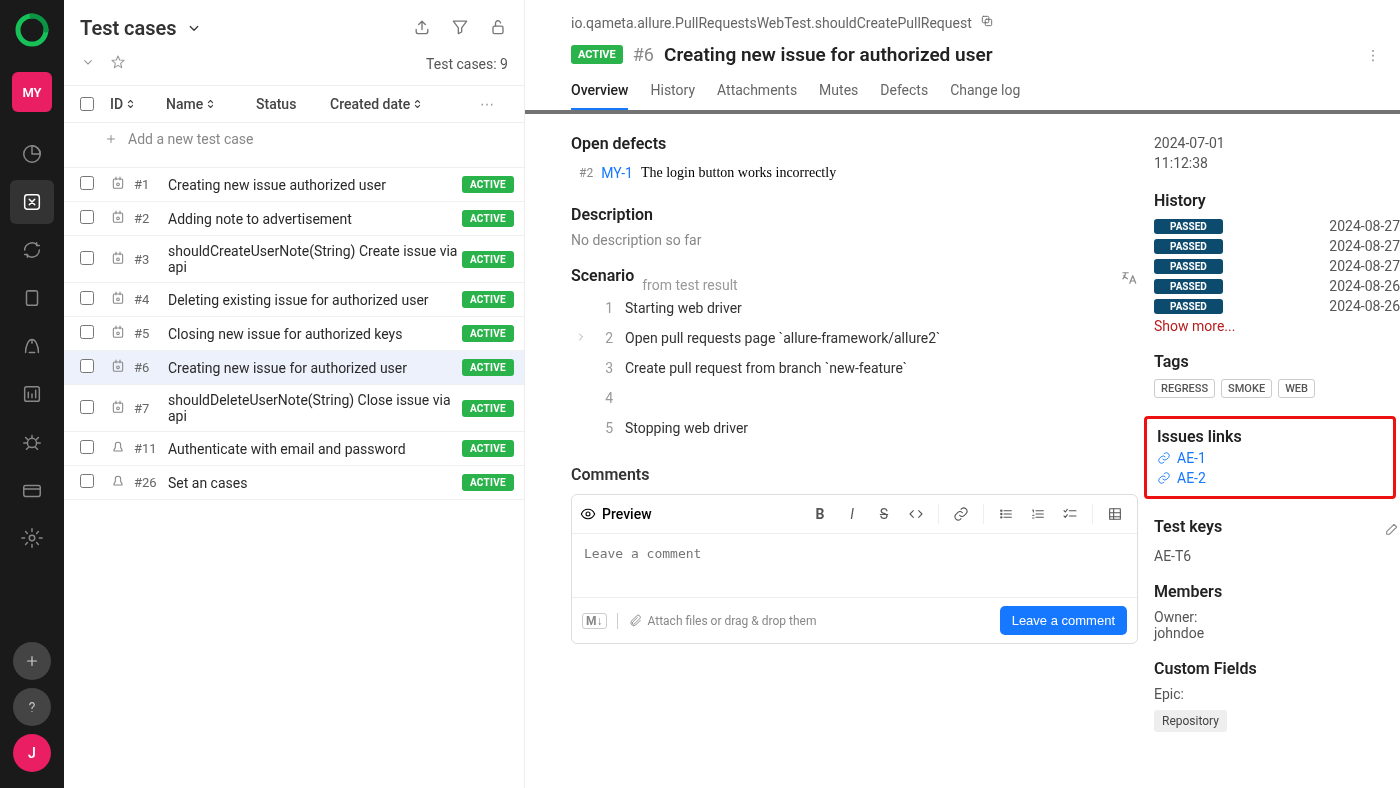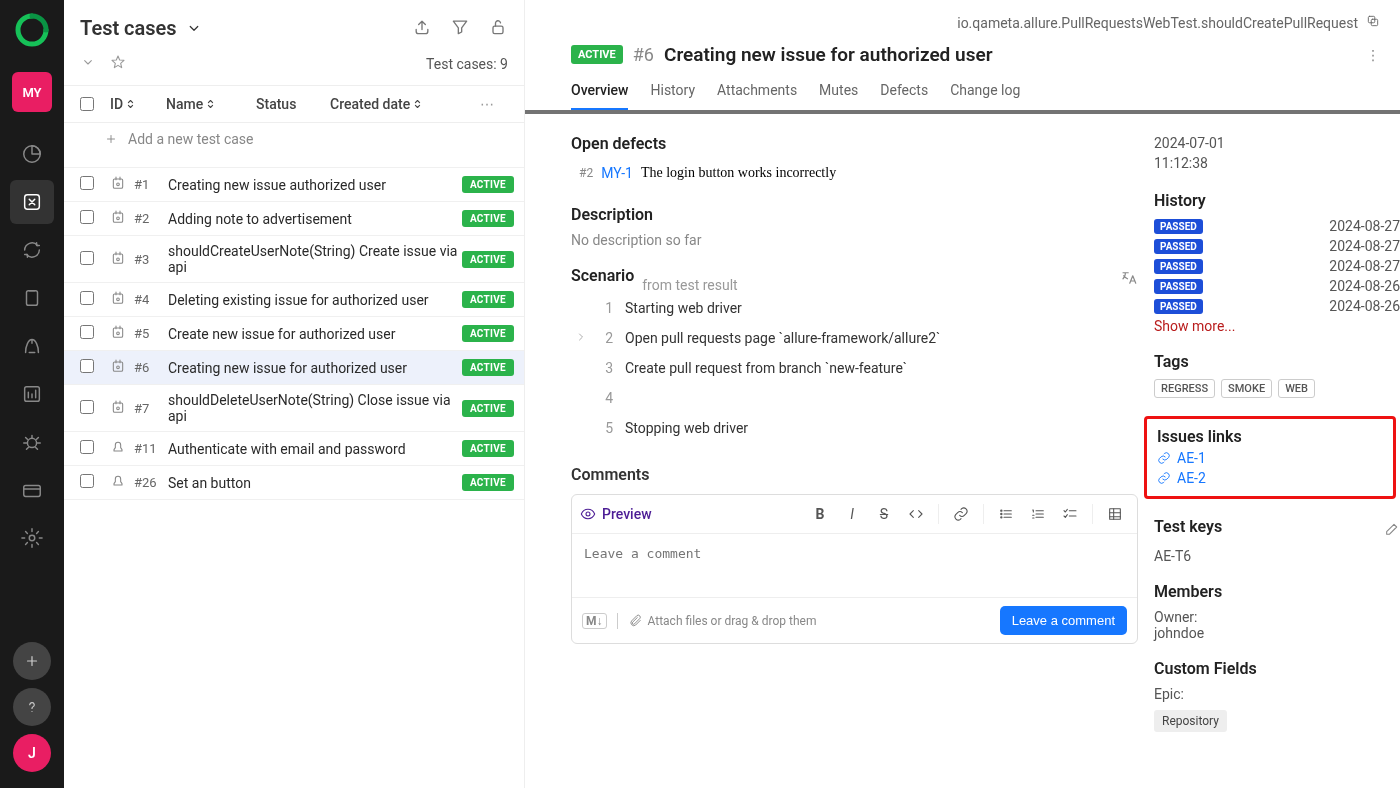--- a/index.html
+++ b/index.html
@@ -84,21 +84,21 @@
 .tc-row.selected { background:#edf1fb; }
 .tc-check { width:30px; }
 .tc-icon { width:24px; color:#888; }
 .tc-icon svg { width:16px; height:16px; }
 .tc-num { width:34px; color:#666; font-size:13px; }
 .tc-title { flex:1; color:#2a2a2a; }
 .tc-badge { background:#2bb34b; color:#fff; font-size:10px; font-weight:700; padding:3px 8px; border-radius:3px; letter-spacing:.3px; }
 input[type=checkbox]{ width:14px; height:14px; }
 
 .right-panel { flex:1; display:flex; flex-direction:column; overflow:hidden; }
-.crumbs { padding: 14px 20px 6px 46px; color:#666; font-size:14px; display:flex; align-items:center; gap:8px;justify-content:flex-end; }
+.crumbs { padding: 14px 20px 6px 46px; color:#666; font-size:14px; display:flex; align-items:center; gap:8px; }
 .crumbs svg { width:14px; height:14px; }
 .detail-title-row { display:flex; align-items:center; padding: 6px 20px 4px 46px; justify-content:space-between;}
 .detail-title-left { display:flex; align-items:center; gap:10px; }
 .active-badge { background:#2bb34b; color:#fff; font-size:11px; font-weight:700; padding:3px 7px; border-radius:3px;}
 .hash { color:#888; font-size:18px; }
 .detail-title-text { font-size:19px; font-weight:600; color:#222; }
 .kebab { color:#888; }
 .tabs { display:flex; gap:22px; padding: 12px 20px 0 46px; border-bottom:4px solid #737373; }
 .tab { padding-bottom:10px; color:#666; cursor:pointer; font-size:14px; }
 .tab.active { color:#222; border-bottom:2px solid #1677ff; font-weight:500;}
@@ -115,35 +115,35 @@
 .scenario-head { display:flex; align-items:center; justify-content:space-between; margin-top:12px;}
 .scenario-head .sh-left { display:flex; align-items:flex-end; gap:8px;}
 .scenario-sub { color:#999; font-size:14px; font-weight:400;}
 .step { display:flex; gap:12px; padding:7px 0 7px 4px; }
 .step-num { color:#999; width:14px; text-align:right; }
 .step-caret { width:12px; color:#999; }
 .step-text { color:#333; }
 .comments-h { font-size:16px; font-weight:600; margin-top:22px; margin-bottom:10px; }
 .comment-box { border:1px solid #ddd; border-radius:6px; }
 .cb-toolbar { display:flex; align-items:center; border-bottom:1px solid #eee; padding:6px 8px; gap:4px;}
-.cb-preview { display:flex; align-items:center; gap:6px; color:#4c1d95; font-weight:500; margin-right:auto;}
+.cb-preview { display:flex; align-items:center; gap:6px; color:#000000; font-weight:500; margin-right:auto;}
 .tb-btn { width:28px; height:26px; display:flex; align-items:center; justify-content:center; color:#555; }
 .tb-sep { width:1px; height:20px; background:#eee; margin:0 4px;}
 .cb-textarea { width:100%; min-height:60px; padding:12px; border:none; resize:none; font-family:monospace; font-size:13px; color:#888; background:transparent;}
 .cb-footer { display:flex; align-items:center; padding:8px 10px; border-top:1px solid #eee; gap:10px;}
 .cb-md { color:#888; font-size:12px; font-weight:700; border:1px solid #ccc; border-radius:3px; padding:0 3px;}
 .cb-md-sep { width:1px; height:16px; background:#ccc; }
 .cb-attach { color:#888; font-size:12px; display:flex; align-items:center; gap:6px;}
 .cb-submit { margin-left:auto; background:#1677ff; color:#fff; border:none; border-radius:5px; padding:7px 12px; font-size:13px; cursor:pointer;}
 
 .side-block { margin-bottom:18px; }
 .side-h { font-size:16px; font-weight:600; color:#222; margin-bottom:8px; }
 .side-date { color:#555; font-size:14px; line-height:1.4; }
 .hist-row { display:flex; align-items:center; justify-content:space-between; margin-bottom:4px;}
-.pass-badge { background:#1d4ed8; color:#fff; font-size:10px; font-weight:700; padding:2px 6px; border-radius:3px;}
+.pass-badge { background:#0c4a6e; color:#fff; font-size:10px; font-weight:700; padding:2px 16px; border-radius:3px;}
 .hist-date { color:#555; font-size:14px;}
 .showmore { color:#b91c1c; margin-top:4px; font-size:14px;}
 .tag-row { display:flex; gap:6px; }
 .tag { border:1px solid #ccc; border-radius:3px; padding:2px 6px; font-size:11px; color:#555; font-weight:500;}
 .issues-box { border:3px solid #e11; border-radius:4px; padding:8px 10px 10px 10px; margin-left:-10px; margin-right:4px;}
 .issue-link { color:#1677ff; display:flex; align-items:center; gap:6px; font-size:14px; margin-top:4px;}
 .issue-link svg { width:14px; height:14px; }
 .testkey-row { display:flex; justify-content:space-between; align-items:center;}
 .pencil { color:#888;}
 .side-val { color:#555; font-size:14px; margin-top:4px;}
@@ -342,21 +342,21 @@
         <span class="tc-badge">ACTIVE</span>
       </div>
       <div class="tc-row">
         <div class="tc-check"><input type="checkbox" style=""></div>
         <div class="tc-icon"><svg viewBox="0 0 24 24">
             <rect x="5" y="6" width="14" height="14" rx="2"></rect>
             <path d="M9 3v4M15 3v4"></path>
             <circle cx="12" cy="14" r="2"></circle>
           </svg></div>
         <div class="tc-num">#5</div>
-        <div class="tc-title">Create new issue for authorized user</div>
+        <div class="tc-title">Closing new issue for authorized keys</div>
         <span class="tc-badge">ACTIVE</span>
       </div>
       <div class="tc-row selected">
         <div class="tc-check"><input type="checkbox" style=""></div>
         <div class="tc-icon"><svg viewBox="0 0 24 24">
             <rect x="5" y="6" width="14" height="14" rx="2"></rect>
             <path d="M9 3v4M15 3v4"></path>
             <circle cx="12" cy="14" r="2"></circle>
           </svg></div>
         <div class="tc-num">#6</div>
@@ -382,21 +382,21 @@
         <div class="tc-num">#11</div>
         <div class="tc-title">Authenticate with email and password</div>
         <span class="tc-badge">ACTIVE</span>
       </div>
       <div class="tc-row">
         <div class="tc-check"><input type="checkbox" style=""></div>
         <div class="tc-icon"><svg viewBox="0 0 24 24">
             <path d="M8 13V9a4 4 0 0 1 8 0v4l2 3v2H6v-2z"></path>
           </svg></div>
         <div class="tc-num">#26</div>
-        <div class="tc-title">Set an button</div>
+        <div class="tc-title">Set an cases</div>
         <span class="tc-badge">ACTIVE</span>
       </div>
     </div>
 </div>
 
 <div class="right-panel">
   <div class="crumbs">
     <span>io.qameta.allure.PullRequestsWebTest.shouldCreatePullRequest</span>
     <span><svg viewBox="0 0 24 24">
           <rect x="9" y="9" width="11" height="11" rx="2"></rect>

